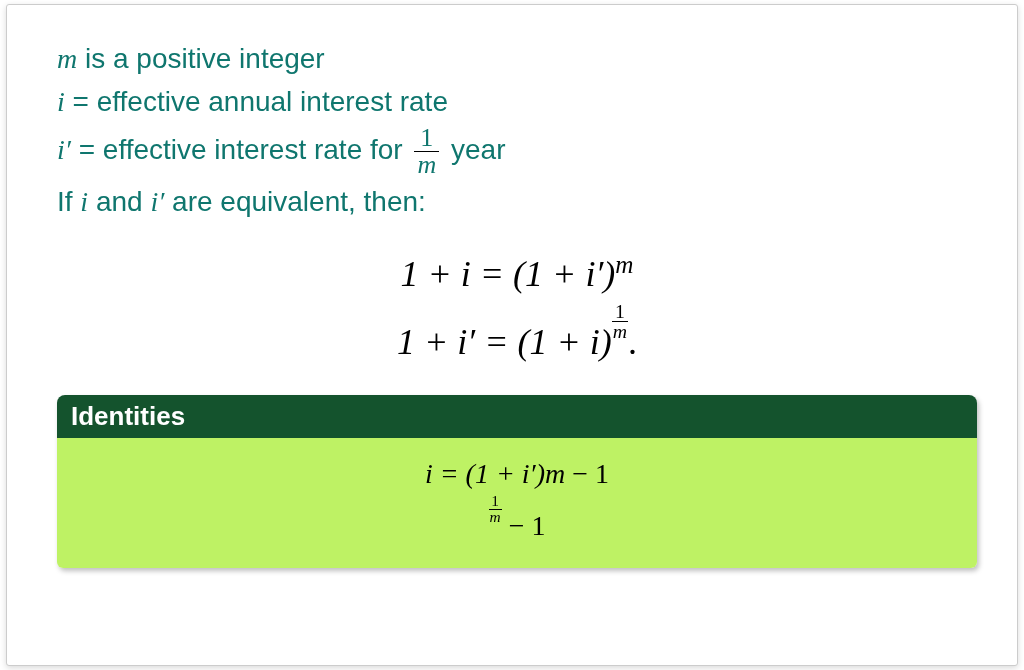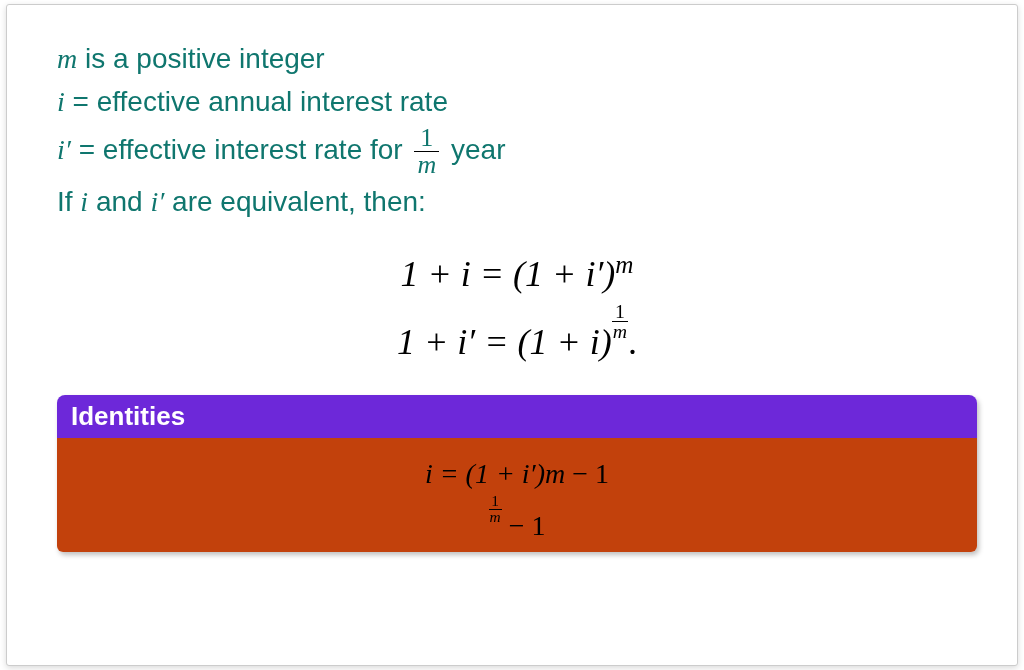--- a/index.html
+++ b/index.html
@@ -59,29 +59,29 @@
   }
   .tinyfrac .tnum { display:block; border-bottom: 1px solid #000; padding: 0 1px;}
   .tinyfrac .tden { display:block; padding: 0 1px; font-style: italic;}
   .box-wrap {
     margin-top: 4px;
     border-radius: 8px 8px 6px 6px;
     overflow: hidden;
     box-shadow: 2px 3px 5px rgba(0,0,0,0.25);
   }
   .box-header {
-    background: #6d28d9;
+    background: #14532d;
     color: #fff;
     font-weight: bold;
     font-size: 26px;
     padding: 6px 14px;
   }
   .box-body {
-    background: #c2410c;
-    padding: 12px 0 2px 0;
+    background: #bef264;
+    padding: 12px 0 18px 0;
     text-align: center;
     font-family: 'Times New Roman', serif;
     font-size: 28px;
     line-height: 1.7;
   }
 </style>
 </head>
 <body>
 
 <div class="page-frame">

